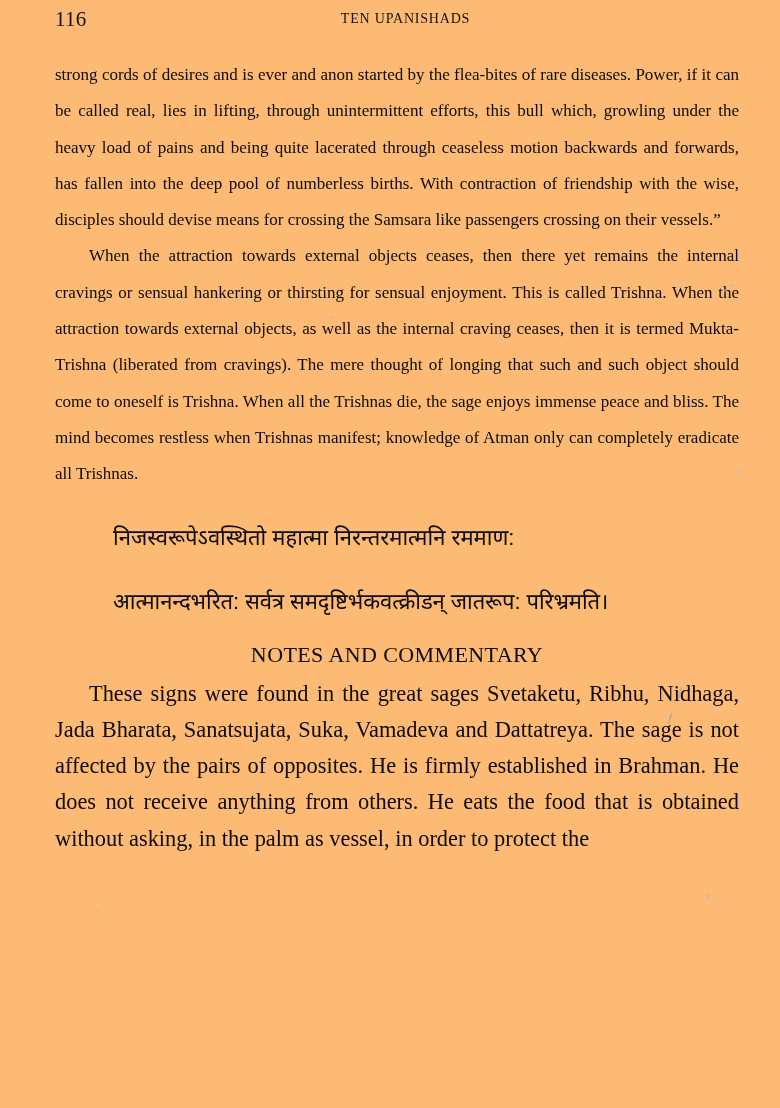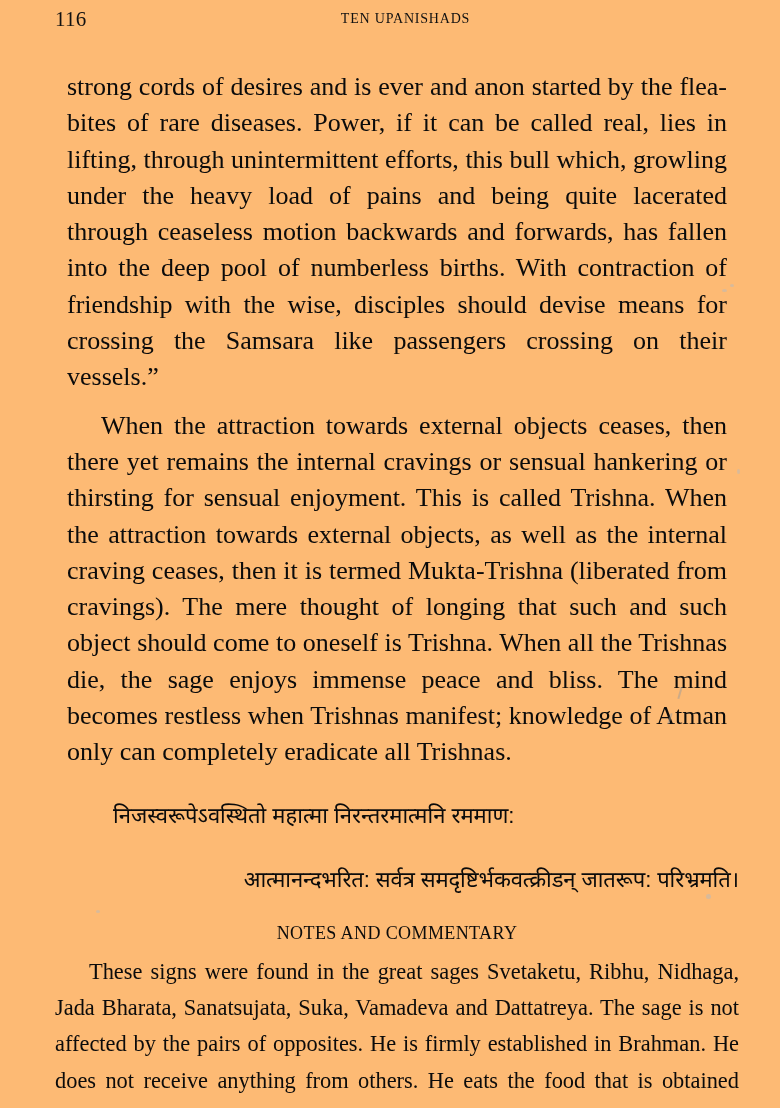--- a/index.html
+++ b/index.html
@@ -50,22 +50,22 @@
 
   
   .textblock {
     position: absolute;
     top: 57px;
     left: 55px;
     width: 684px;
   }
 
   p.para {
-    margin: 12px;
-    font-size: 26px;
+    margin: 0;
+    font-size: 17px;
     line-height: 36.3px;
     text-align: justify;
     text-justify: inter-word;
     color: #0b0b0b;
     -webkit-font-smoothing: none;
   }
   p.para.indent {
     text-indent: 34px;
   }
   p.para.flush {
@@ -88,40 +88,40 @@
   .verse {
     margin: 7px 0 0 0;
     font-family: "Liberation Sans", "DejaVu Sans", sans-serif;
     font-size: 22px;
     line-height: 38px;
     color: #0b0b0b;
     text-align: left;
   }
   .verse .v-line { display: block; white-space: nowrap; margin-top: 26px; }
   .verse .v-line-1 { padding-left: 58px; }
-  .verse .v-line-2 { padding-left: 58px; letter-spacing: -0.1px; text-align: right; }
+  .verse .v-line-2 { padding-left: 58px; letter-spacing: -0.1px; }
 
   
   p.translation {
     margin: 11px 0 0 0;
     font-size: 22.4px;
     line-height: 36.3px;
     font-weight: bold;
     text-align: justify;
     text-justify: inter-word;
     text-align-last: left;
     color: #090909;
   }
   p.translation.indent { text-indent: 36px; }
 
   
   .notes-heading {
     margin: 19px 0 0 0;
     text-align: center;
-    font-size: 18px;
+    font-size: 22px;
     line-height: 30px;
     letter-spacing: 0.4px;
     font-weight: normal;
     color: #0c0c0c;
   }
 
   p.notes-para {
     margin: 6px 0 0 0;
     font-size: 22.4px;
     line-height: 36.3px;

